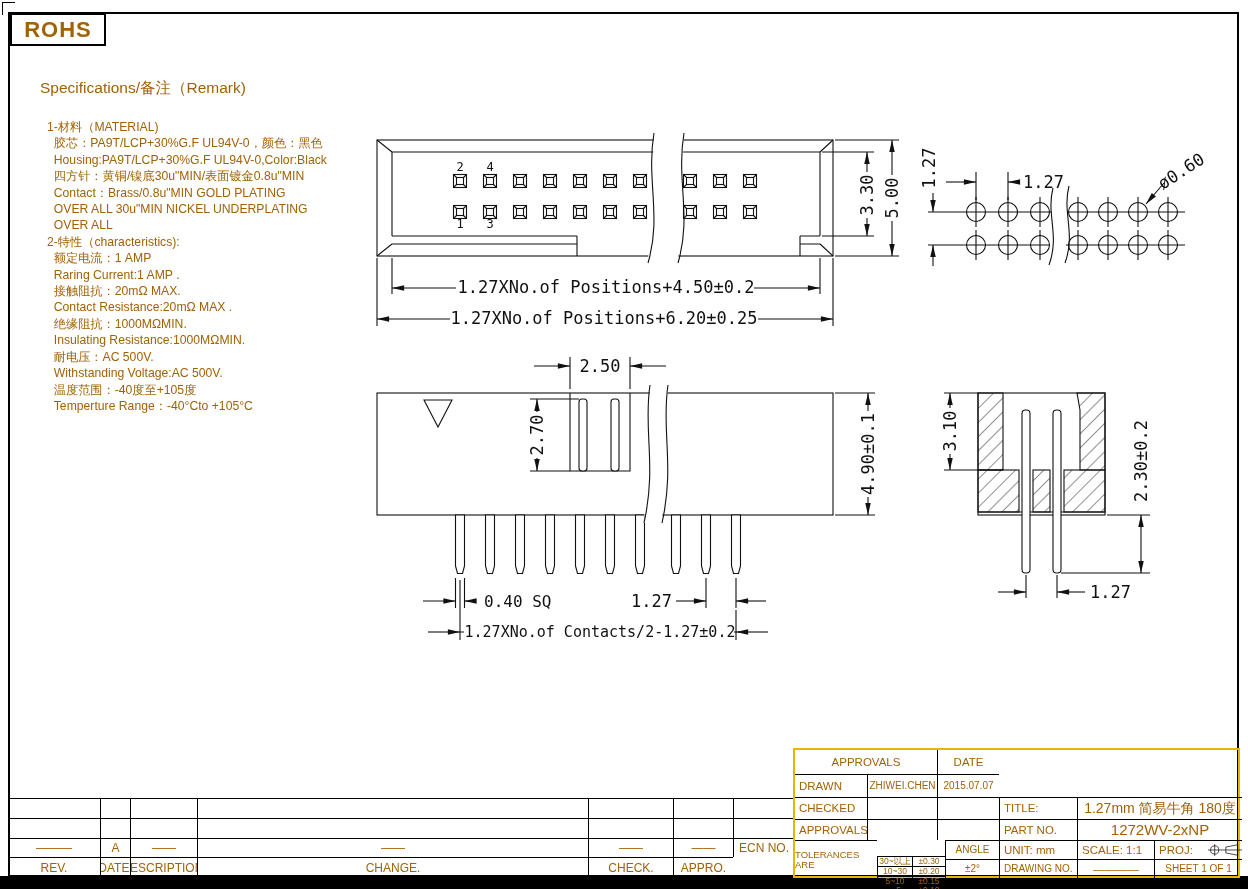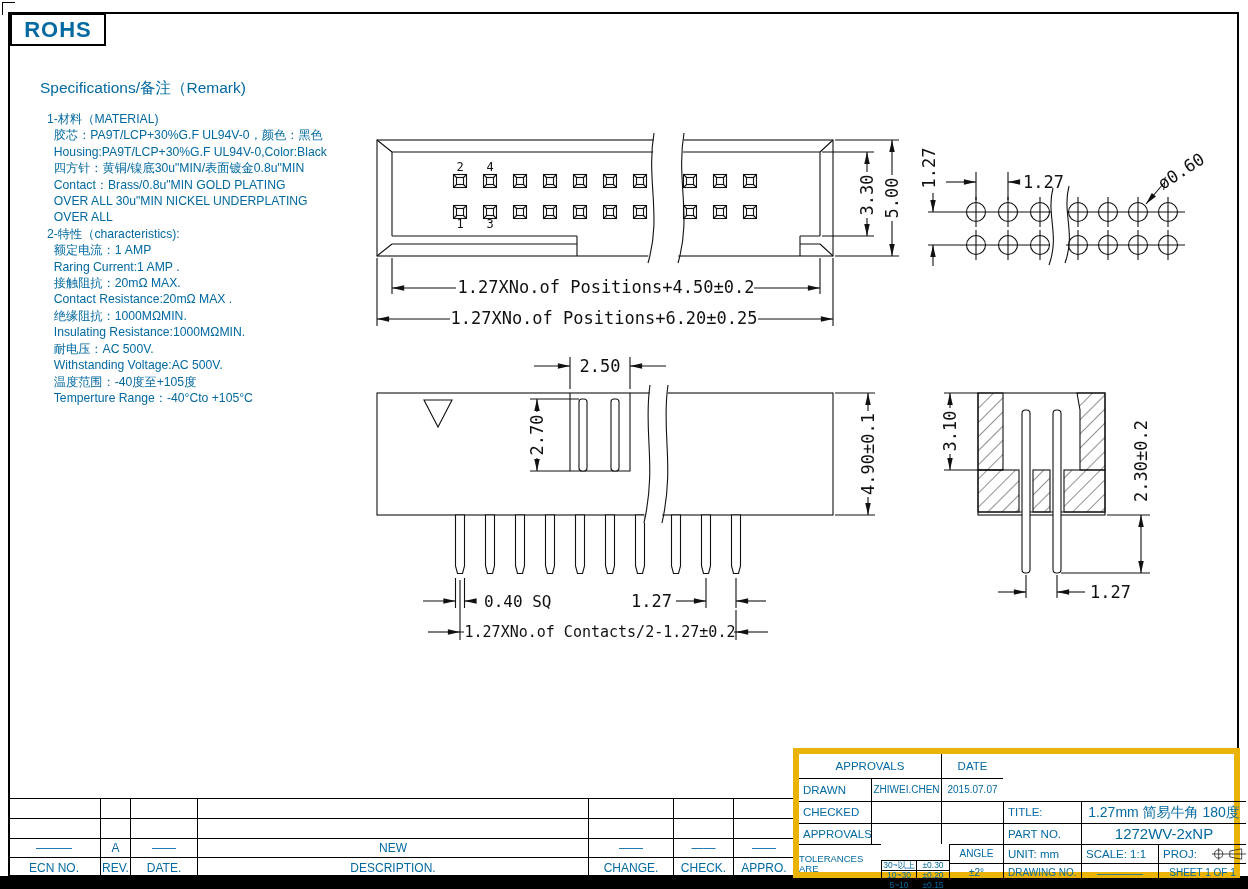--- a/index.html
+++ b/index.html
@@ -1,42 +1,42 @@
 <!DOCTYPE html>
 <html><head>
 <meta charset="utf-8">
 <style>
   html,body{margin:0;padding:0;background:#fff;}
-  .page{position:relative;width:1248px;height:889px;background:#fff;color:#0369a1;
+  .page{position:relative;width:1248px;height:889px;background:#fff;color:#a16207;
         font-family:"Liberation Sans",sans-serif;overflow:hidden;}
   .frame{position:absolute;left:8px;top:12px;width:1231px;height:865px;border:2px solid #000;box-sizing:border-box;}
   .bottombar{position:absolute;left:0;top:876px;width:1248px;height:13px;background:#000;}
   .tickh{position:absolute;left:2px;top:2px;width:13px;height:1px;background:#000;}
   .tickv{position:absolute;left:2px;top:2px;width:1px;height:13px;background:#000;}
   .rohs{position:absolute;left:10px;top:13px;width:96px;height:33px;border:2px solid #000;box-sizing:border-box;
         display:flex;align-items:center;justify-content:center;font-weight:bold;font-size:22px;letter-spacing:1px;}
   .specs{position:absolute;left:40px;top:78px;}
-  .specs .h{font-size:15.5px;margin-bottom:12px;}
+  .specs .h{font-size:15.5px;margin-bottom:20px;}
   .specs .b{font-size:12.2px;line-height:16.4px;white-space:pre;margin-left:7px;}
   svg.draw{position:absolute;left:0;top:0;}
   .ln{stroke:#111;stroke-width:1.1;fill:none;}
   .lnf{stroke:#111;stroke-width:1.1;fill:#fff;}
   .wh{fill:#fff;stroke:none;}
   .dt{font-family:"DejaVu Sans Mono",monospace;font-size:17px;fill:#111;stroke:none;}
   .dt15{font-family:"DejaVu Sans Mono",monospace;font-size:15px;fill:#111;stroke:none;}
   .dt16{font-family:"DejaVu Sans Mono",monospace;font-size:16px;fill:#111;stroke:none;}
   .dt12{font-family:"DejaVu Sans Mono",monospace;font-size:12px;fill:#111;stroke:none;}
   
   .rev{position:absolute;left:8px;top:798px;width:786px;height:79px;display:grid;
        grid-template-columns:92px 30px 67px 391px 85px 60px 61px;grid-template-rows:20px 20px 19px 20px;
        font-size:12px;border-right:1px solid #000;box-sizing:border-box;}
   .rev>div{border-top:1px solid #000;border-left:1px solid #000;display:flex;align-items:center;justify-content:center;overflow:hidden;}
   .rev>div:nth-child(7n+1){border-left:none;}
   
-  .tb{position:absolute;left:793px;top:748px;width:447px;height:130px;border:6px solid #eab308;box-sizing:border-box;font-size:11.5px;}
+  .tb{position:absolute;left:793px;top:748px;width:447px;height:130px;border:2px solid #eab308;box-sizing:border-box;font-size:11.5px;}
   .c{position:absolute;box-sizing:border-box;display:flex;align-items:center;overflow:hidden;line-height:1.05;}
   .bl{border-left:1px solid #000;} .bt{border-top:1px solid #000;}
   .ctr{justify-content:center;} .pl{padding-left:4px;}
   .co-cn{font-size:18px;font-weight:bold;letter-spacing:1px;}
   .co-en{font-size:10.5px;font-weight:bold;font-family:"Liberation Serif",serif;margin-top:1px;}
   .f10{font-size:10px;text-align:center;} .f9{font-size:9.5px;} .f85{font-size:8.5px;margin-top:16px;}
   .big{font-size:15px;} .med{font-size:14px;}
 </style>
 </head>
 <body>
@@ -266,21 +266,20 @@
     <div></div>
       <div></div>
     <div></div>
       <div></div>
     <div></div>
       <div></div>
     <div></div>
     <div>———</div>
     <div>A</div>
     <div>——</div>
-    <div>NEW</div>
     <div>——</div>
     <div>——</div>
     <div>——</div>
     <div>ECN  NO.</div>
     <div>REV.</div>
     <div>DATE.</div>
     <div>DESCRIPTION.</div>
     <div>CHANGE.</div>
     <div>CHECK.</div>
     <div>APPRO.</div>

